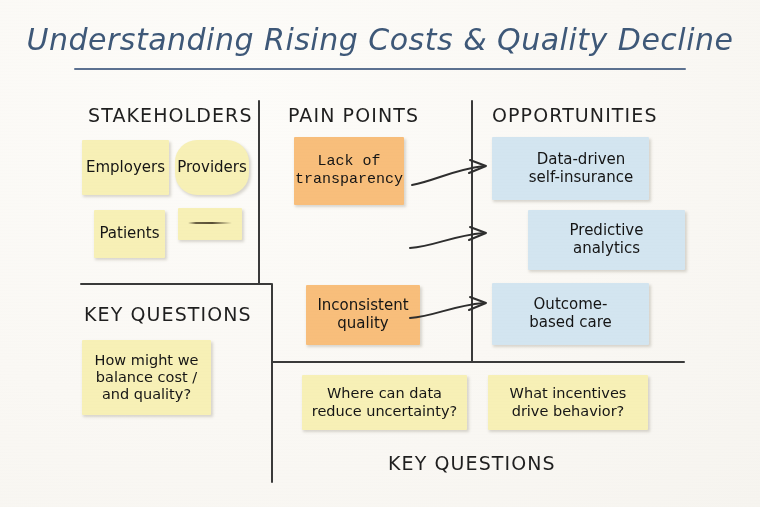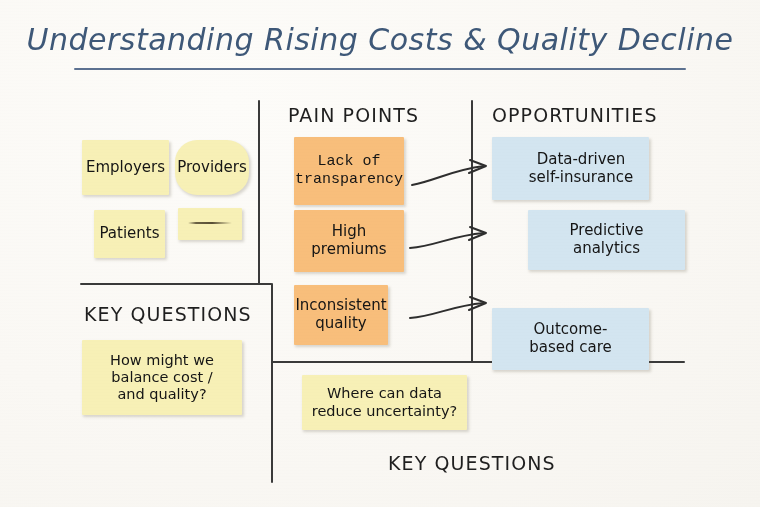--- a/index.html
+++ b/index.html
@@ -138,20 +138,21 @@
   <div class="divider v-line" style="left:258px; top:100px; height:184px;"></div>
 
   <div class="divider h-line" style="left:80px; top:283px; width:192px;"></div>
 
   <div class="divider v-line" style="left:271px; top:283px; height:200px;"></div>
 
   <div class="divider v-line" style="left:471px; top:100px; height:262px;"></div>
 
   <div class="divider h-line" style="left:271px; top:361px; width:414px;"></div>
 
+  <div class="heading" style="left:88px; top:104px;">STAKEHOLDERS</div>
 
   <div class="heading" style="left:288px; top:104px;">PAIN POINTS</div>
 
   <div class="heading" style="left:492px; top:104px;">OPPORTUNITIES</div>
 
   <div class="heading" style="left:84px; top:303px;">KEY QUESTIONS</div>
 
   <div class="heading" style="left:388px; top:452px;">KEY QUESTIONS</div>
 
   <div class="note yellow" style="left:82px; top:140px; width:87px; height:55px;text-align:right;">
@@ -169,56 +170,56 @@
   <div class="note yellow" style="left:178px; top:208px; width:64px; height:32px;">
     <span class="txt"></span>
   </div>
   <div class="scribble" style="left:188px; top:222px; width:44px;"></div>
 
   <div class="note orange" style="left:294px; top:137px; width:110px; height:68px;font-family:Liberation Mono, monospace;">
     <span class="txt">Lack of
 transparency</span>
   </div>
 
-  <div class="note orange" style="left:294px; top:210px; width:110px; height:62px;">
-    <span class="txt">High
-premiums</span>
-  </div>
-
-  <div class="note orange" style="left:294px; top:285px; width:94px; height:60px;">
+
+  <div class="note orange" style="left:306px; top:285px; width:114px; height:60px;">
     <span class="txt">Inconsistent
 quality</span>
   </div>
 
   <div class="note blue" style="left:492px; top:137px; width:157px; height:63px;padding-left:27px;">
     <span class="txt">Data-driven
 self-insurance</span>
   </div>
 
   <div class="note blue" style="left:492px; top:210px; width:157px; height:60px;margin-left:36px;">
     <span class="txt">Predictive
 analytics</span>
   </div>
 
-  <div class="note blue" style="left:492px; top:283px; width:157px; height:62px;margin-top:25px;">
+  <div class="note blue" style="left:492px; top:283px; width:157px; height:62px;">
     <span class="txt">Outcome-
 based care</span>
   </div>
 
-  <div class="note yellow" style="left:82px; top:340px; width:160px; height:75px; font-size:14.5px;">
+  <div class="note yellow" style="left:82px; top:340px; width:129px; height:75px; font-size:14.5px;">
     <span class="txt">How might we
 balance cost /
 and quality?</span>
   </div>
 
   <div class="note yellow" style="left:302px; top:375px; width:165px; height:55px; font-size:14.5px;">
     <span class="txt">Where can data
 reduce uncertainty?</span>
   </div>
 
+  <div class="note yellow" style="left:488px; top:375px; width:160px; height:55px; font-size:14.5px;">
+    <span class="txt">What incentives
+drive behavior?</span>
+  </div>
 
   <svg id="arrows" viewBox="0 0 760 507">
 
     <g>
       <path class="arrow-path" d="M412,185 C437,180 452,170 484,166"></path>
       <path class="arrow-path" d="M470,160 L486,166 L469,173"></path>
     </g>
 
     <g>
       <path class="arrow-path" d="M410,248 C436,246 450,236 484,233"></path>

